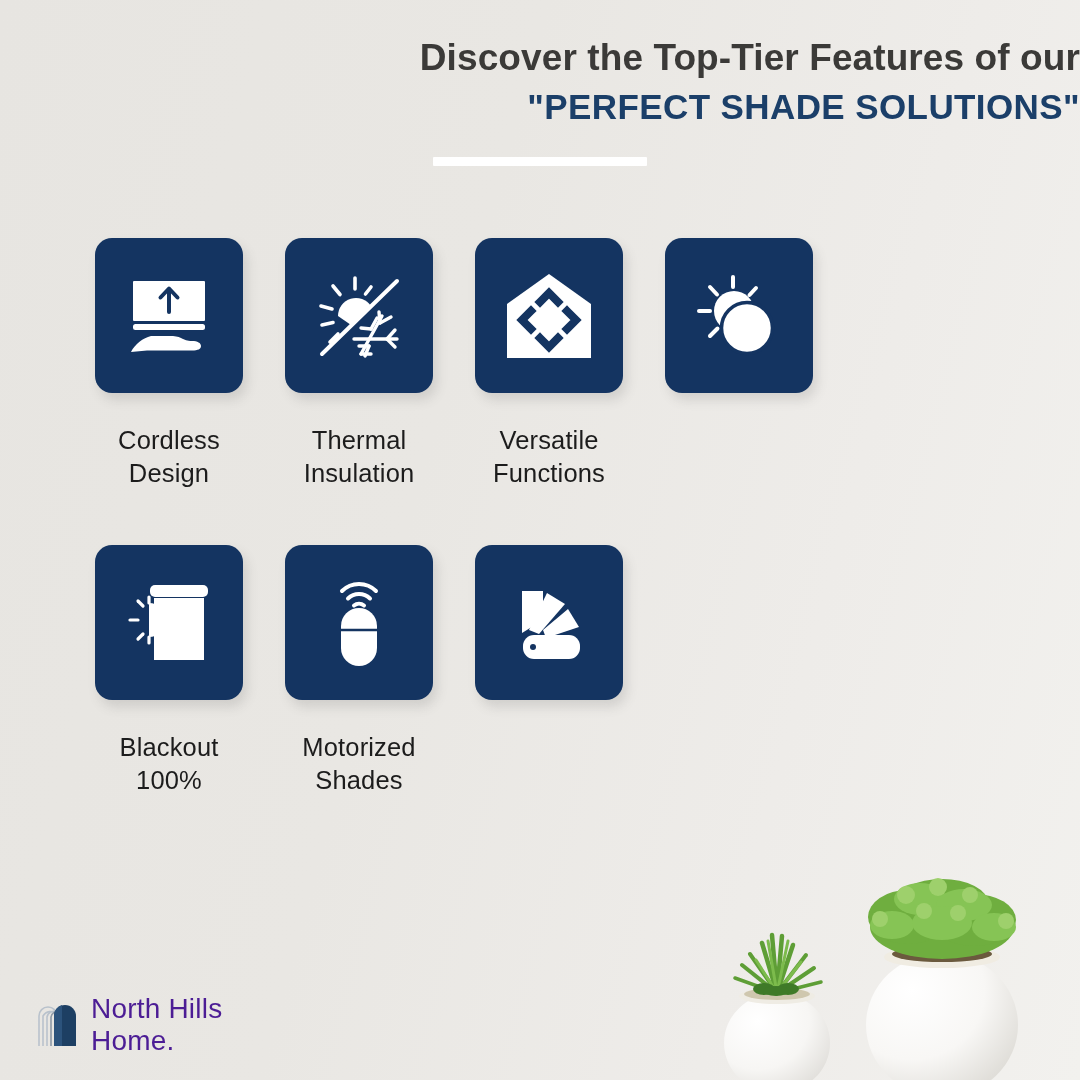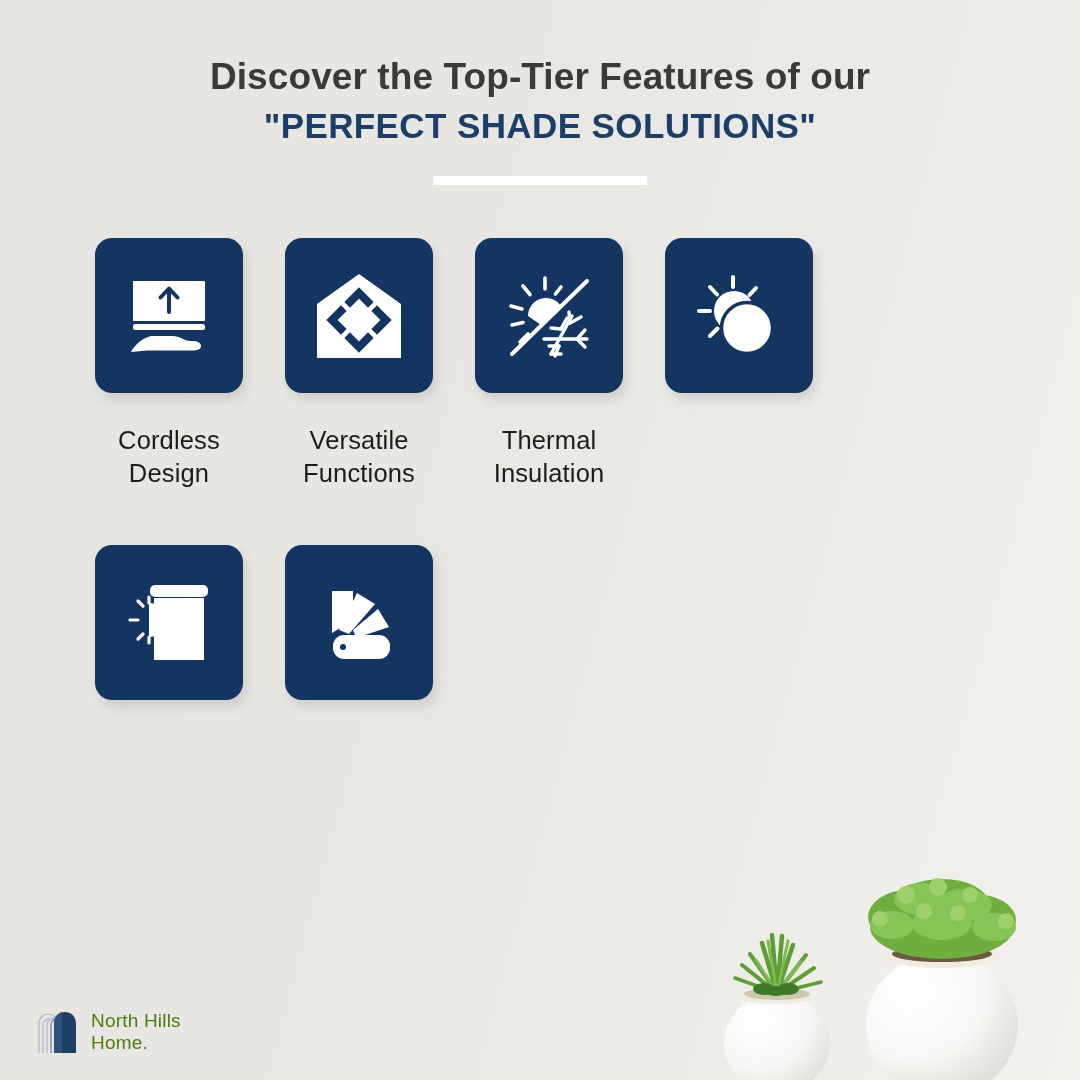--- a/index.html
+++ b/index.html
@@ -6,21 +6,21 @@
   html, body { width:1080px; height:1080px; }
   body {
     font-family: "Liberation Sans", sans-serif;
     background: linear-gradient(105deg, #e7e5e1 0%, #e9e7e3 40%, #eeece9 72%, #f2f1ee 100%);
     position: relative;
     overflow: hidden;
     -webkit-font-smoothing: antialiased;
   }
 
   
-  .header { padding-top: 53px; text-align: center; }
+  .header { padding-top: 34px; text-align: right; }
   .title-line1 {
     font-size: 37px;
     font-weight: 700;
     color: #3b3a38;
     letter-spacing: 0.1px;
     line-height: 1.28;
   }
   .title-line2 {
     font-size: 35px;
     font-weight: 700;
@@ -62,21 +62,21 @@
     letter-spacing: 0.15px;
     white-space: pre-line;
   }
 
   
   .plants { position:absolute; right: 18px; bottom: 0; width: 360px; height: 215px; }
 
   
   .logo { position:absolute; left: 36px; bottom: 22px; display:flex; align-items:center; gap:11px; }
   .logo-text {
-    font-size: 19px; line-height: 1.17; color: #4d7c0f; white-space: pre-line;
+    font-size: 28px; line-height: 1.17; color: #4c1d95; white-space: pre-line;
     letter-spacing: 0.2px;
   }
 </style>
 </head>
 <body>
 
 <div class="header">
   <div class="title-line1">Discover the Top-Tier Features of our</div>
   <div class="title-line2">"PERFECT SHADE SOLUTIONS"</div>
   <div class="divider-wrap">
@@ -98,38 +98,20 @@
                    C64 72 66 73 71 73 C76.5 73 80 75 80 78
                    C80 81 77 82.5 71 82.5 L26 82.5 Z" fill="#fff"></path>
           <path d="M30 68 C24 68 16 73 12 81" fill="none" stroke="#143461" stroke-width="0"></path>
         </svg>
       </span>
     </div>
     <div class="cap">Cordless
 Design</div>
   </div>
 
-
-  <div class="cell">
-    <div class="tile">
-      <span>
-        <svg width="100" height="100" viewBox="0 0 100 100">
-          <path d="M50 8 L92 38 V92 H8 V38 Z" fill="#fff"></path>
-          <g fill="none" stroke="#143461" stroke-width="8" stroke-linecap="square">
-            <path d="M41 36 L50 27 L59 36"></path>
-            <path d="M41 72 L50 81 L59 72"></path>
-            <path d="M32 45 L23 54 L32 63"></path>
-            <path d="M68 45 L77 54 L68 63"></path>
-          </g>
-        </svg>
-      </span>
-    </div>
-    <div class="cap">Versatile
-Functions</div>
-  </div>
 
   <div class="cell">
     <div class="tile">
       <span>
         <svg width="100" height="100" viewBox="0 0 100 100">
 
           <path d="M29 50 A18 18 0 0 1 62 40 L42 59 Z" fill="#fff"></path>
 
           <g stroke="#fff" stroke-width="3.6" stroke-linecap="round">
             <path d="M46 12 V23"></path>
@@ -159,20 +141,38 @@
       </span>
     </div>
     <div class="cap">Thermal
 Insulation</div>
   </div>
 
   <div class="cell">
     <div class="tile">
       <span>
         <svg width="100" height="100" viewBox="0 0 100 100">
+          <path d="M50 8 L92 38 V92 H8 V38 Z" fill="#fff"></path>
+          <g fill="none" stroke="#143461" stroke-width="8" stroke-linecap="square">
+            <path d="M41 36 L50 27 L59 36"></path>
+            <path d="M41 72 L50 81 L59 72"></path>
+            <path d="M32 45 L23 54 L32 63"></path>
+            <path d="M68 45 L77 54 L68 63"></path>
+          </g>
+        </svg>
+      </span>
+    </div>
+    <div class="cap">Versatile
+Functions</div>
+  </div>
+
+  <div class="cell">
+    <div class="tile">
+      <span>
+        <svg width="100" height="100" viewBox="0 0 100 100">
           <g stroke="#fff" stroke-width="4" stroke-linecap="round">
             <path d="M44 11 V21"></path>
             <path d="M21 21 L28 28.5"></path>
             <path d="M67 22 L60.5 29"></path>
             <path d="M10 45 H21"></path>
             <path d="M21 70 L28.5 62.5"></path>
           </g>
           <circle cx="45" cy="45" r="20" fill="#fff"></circle>
           <circle cx="58" cy="62" r="25.5" fill="#fff" stroke="#143461" stroke-width="3.5"></circle>
         </svg>
@@ -195,22 +195,41 @@
           <path d="M30 31 A17 17 0 0 1 30 65 Z" fill="#fff"></path>
 
           <rect x="31" y="13" width="58" height="12" rx="5" fill="#fff"></rect>
 
           <rect x="35" y="26" width="50" height="62" fill="#fff"></rect>
 
           <path d="M66 40 A16 16 0 1 0 66 72 A13 13 0 1 1 66 40 Z" fill="#143461"></path>
         </svg>
       </span>
     </div>
-  </div>
-
+    <div class="cap">Blackout
+100%</div>
+  </div>
+
+  <div class="cell">
+    <div class="tile">
+      <span>
+        <svg width="100" height="100" viewBox="0 0 100 100">
+          <g fill="none" stroke="#fff" stroke-linecap="round">
+            <path d="M33 19 A24 24 0 0 1 67 19" stroke-width="4"></path>
+            <path d="M39 26.5 A16 16 0 0 1 61 26.5" stroke-width="4"></path>
+            <path d="M45 33.5 A8 8 0 0 1 55 33.5" stroke-width="4"></path>
+          </g>
+          <rect x="32" y="36" width="36" height="58" rx="18" fill="#fff"></rect>
+          <path d="M32 58 H68" stroke="#143461" stroke-width="2.5"></path>
+        </svg>
+      </span>
+    </div>
+    <div class="cap">Motorized
+Shades</div>
+  </div>
 
   <div class="cell">
     <div class="tile">
       <span>
         <svg width="100" height="100" viewBox="0 0 100 100">
 
           <path d="M23 19 H44 V48 L23 61 Z" fill="#fff"></path>
           <path d="M48 21 L66 32 L40 62 L30 58 Z" fill="#fff"></path>
           <path d="M69 37 L80 55 L47 66 L44 58 Z" fill="#fff"></path>
 

